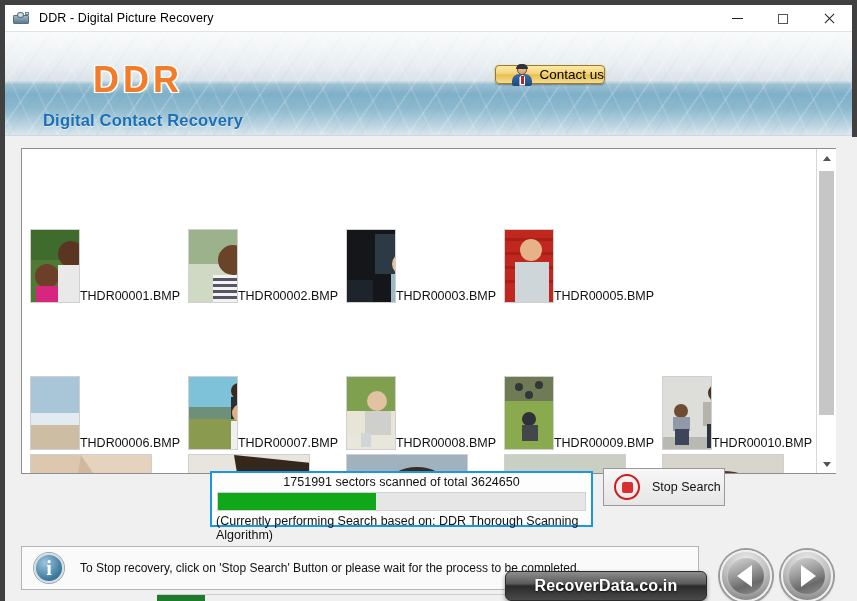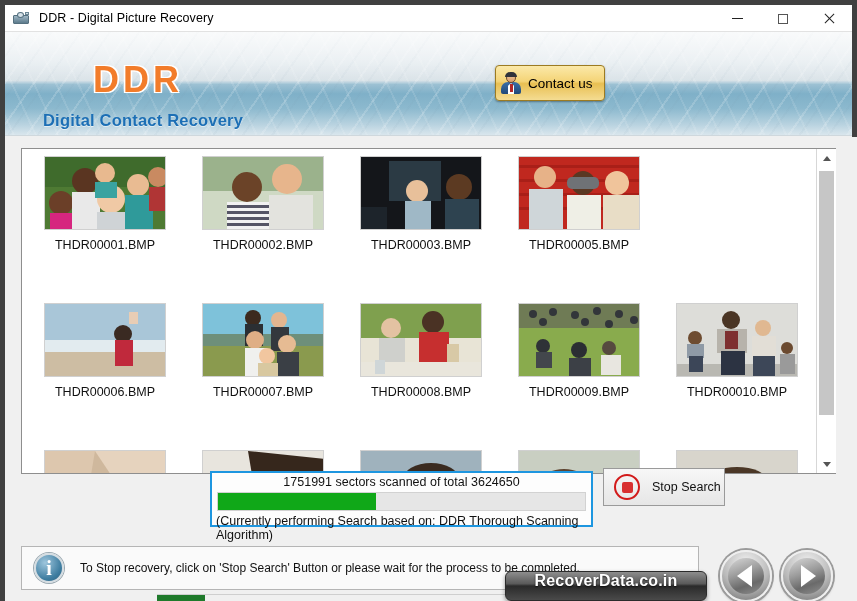--- a/index.html
+++ b/index.html
@@ -49,44 +49,44 @@
   .banner-top-sheen{ position:absolute; left:0; top:0; right:0; height:52px;
      background:linear-gradient(180deg,rgba(255,255,255,.72),rgba(255,255,255,.12));
      pointer-events:none;}
   .ddr-logo{ position:absolute; left:88px; top:27px; font-size:36px; font-weight:bold;
      letter-spacing:4px; color:#f27c2a;
      text-shadow:-1.4px -1.4px 0 #fff, 1.4px -1.4px 0 #fff, -1.4px 1.4px 0 #fff,
                  1.4px 1.4px 0 #fff, 0 0 2px #fff;
      font-family:"Liberation Sans", sans-serif;}
   .app-subtitle{ position:absolute; left:38px; top:79px; font-size:16.5px; font-weight:bold;
      color:#1c6fb5; letter-spacing:.2px; text-shadow:0 1px 0 rgba(255,255,255,.55);}
-  .contact-btn{ position:absolute; left:490px; top:33px; width:110px; height:36px;
+  .contact-btn{ position:absolute; left:490px; top:33px; width:110px; height:19px;
      background:linear-gradient(180deg,#fbe9a9 0%,#f4d477 45%,#e8bf52 52%,#f4dc92 100%);
      border:1px solid #9c7b22; border-radius:4px; display:flex; align-items:center;
-     box-shadow:0 1px 2px rgba(0,0,0,.35); cursor:pointer;}
+     box-shadow:0 1px 2px rgba(0,0,0,.35); cursor:pointer;justify-content:flex-end;}
   .contact-av{ position:relative; width:22px; height:22px; margin-left:4px; flex:none;}
   .contact-av .head{ position:absolute; left:6px; top:1px; width:10px; height:10px;
      border-radius:50%; background:linear-gradient(180deg,#f2c79a,#d79f6d); border:1px solid #6d4a2a;}
   .contact-av .hair{ position:absolute; left:5px; top:0px; width:12px; height:5px;
      border-radius:6px 6px 0 0; background:#30323a;}
   .contact-av .body{ position:absolute; left:1px; top:10px; width:20px; height:12px;
      border-radius:7px 7px 2px 2px; background:linear-gradient(180deg,#3c6fa8,#1f4878);}
   .contact-av .shirt{ position:absolute; left:8px; top:11px; width:6px; height:11px;
      background:#fff; clip-path:polygon(50% 0,100% 25%,100% 100%,0 100%,0 25%);}
   .contact-av .tie{ position:absolute; left:10px; top:12px; width:3px; height:8px; background:#b32727;}
   .contact-label{ font-size:13.5px; color:#000; margin-left:6px; }
 
   
   .content{ position:absolute; left:0; top:132px; width:857px; height:469px; background:#f0f0f0;}
   .thumb-panel{ position:absolute; left:16px; top:11px; width:815px; height:326px;
      background:#fff; border:1px solid #8e8e8e; }
   .thumb-scroll{ position:absolute; left:0; top:0; right:19px; bottom:0; overflow:hidden; background:#fff;}
   .grid{ position:relative; padding-top:7px; }
   .row{ display:flex; height:147px; }
-  .cell{ width:150px; margin-left:8px; display:flex; flex-direction:column; align-items:center;}
+  .cell{ width:150px; margin-left:8px; display:flex; flex-direction:row; align-items:flex-end;}
   .thumb{ width:122px; height:74px; background:#ccc; border:1px solid #d0d0d0; overflow:hidden;
      position:relative; }
   .cap{ margin-top:8px; font-size:12.5px; color:#111; }
   .row.partial .thumb{ height:30px; }
   .row.partial{ height:34px; }
 
   
   .vscroll{ position:absolute; right:0; top:0; width:19px; bottom:0; background:#fff;
      border-left:1px solid #d7d7d7; }
   .sb-arrow{ width:19px; height:18px; display:flex; align-items:center; justify-content:center;
@@ -123,21 +123,21 @@
      border:2px solid #d5dde2; box-shadow:0 0 0 1px #9aa8b0;
      display:flex; align-items:center; justify-content:center;
      color:#fff; font-family:"Liberation Serif", serif; font-size:20px; font-weight:bold;
      line-height:1;}
   .info-text{ margin-left:16px; font-size:12px; color:#111;}
 
   
   .brand-pill{ position:absolute; left:500px; top:434px; width:202px; height:30px;
      border-radius:6px; background:linear-gradient(180deg,#8d8d8d 0%,#5a5a5a 42%,#2a2a2a 50%,#4a4a4a 100%);
      border:1px solid #2b2b2b; box-shadow:0 2px 4px rgba(0,0,0,.4);
-     display:flex; align-items:flex-start; justify-content:center;}
+     display:flex; align-items:center; justify-content:center;}
   .brand-pill span{ font-size:16px; font-weight:bold; color:#fff; letter-spacing:.2px;
      text-shadow:0 1px 2px rgba(0,0,0,.8);}
 
   
   .nav-wrap{ position:absolute; left:715px; top:413px; display:flex; gap:9px; }
   .nav-btn{ width:52px; height:52px; border-radius:50%; cursor:pointer; position:relative;
      background:radial-gradient(circle at 50% 25%, #f4f4f4, #b9b9b9 55%, #6d6d6d 100%);
      border:2px solid #efefef; box-shadow:0 0 0 2px #9b9b9b, 0 2px 3px rgba(0,0,0,.35);
      display:flex; align-items:center; justify-content:center;}
   .nav-btn .inner{ position:absolute; left:6px; top:6px; right:6px; bottom:6px; border-radius:50%;

